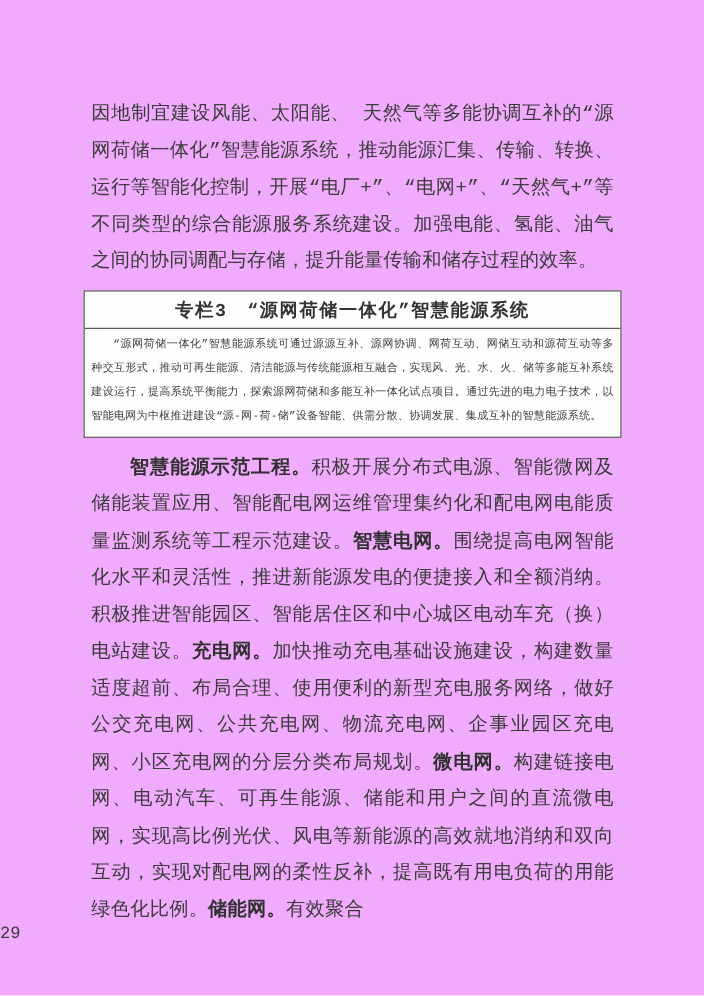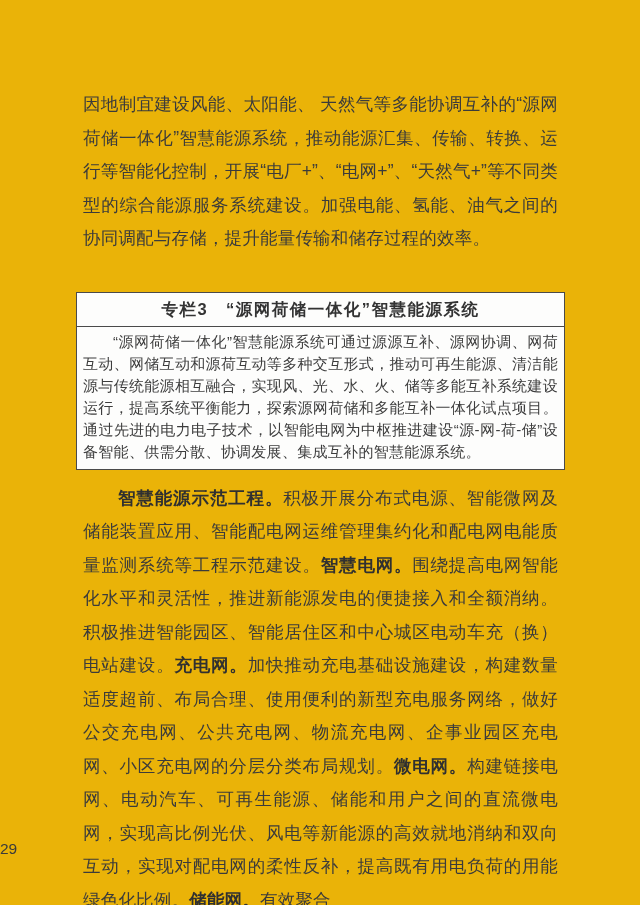--- a/index.html
+++ b/index.html
@@ -5,59 +5,59 @@
   html, body {
     margin: 0;
     padding: 0;
     background: #ffffff;
   }
   .page {
     position: relative;
     width: 640px;
     height: 905px;
     margin: 0 auto;
-    background: #eab308;
+    background: #f0abfc;
     color: #3b3b3b;
-    font-family: Liberation Sans, sans-serif;
+    font-family: Liberation Mono, monospace;
     box-sizing: border-box;
     padding: 88px 82px 0 83px;
     overflow: hidden;
   }
   .body-text {
     margin: 0;
     font-size: 17.5px;
     line-height: 33.5px;
     text-align: justify;
     letter-spacing: 0.2px;
   }
   .indent {
     text-indent: 2em;
   }
   .bold {
     font-weight: 700;
     color: #303030;
   }
   .callout-box {
-    margin: 36px -7px 12px -7px;
+    margin: 8px -7px 12px -7px;
     border: 1.5px solid #4a4a4a;
     background: #fdfdfc;
   }
   .callout-title {
     text-align: center;
     font-weight: 700;
     font-size: 16.5px;
     letter-spacing: 1.5px;
     color: #333333;
     padding: 6px 4px 5px 4px;
     border-bottom: 1.5px solid #4a4a4a;
   }
   .callout-body {
     margin: 0;
     padding: 4px 6px 6px 6px;
-    font-size: 15px;
+    font-size: 10px;
     line-height: 22px;
     letter-spacing: 0.3px;
     text-align: justify;
     text-indent: 2em;
     color: #3d3d3d;
   }
   .page-number {
     position: absolute;
     left: 0;
     right: 0;

